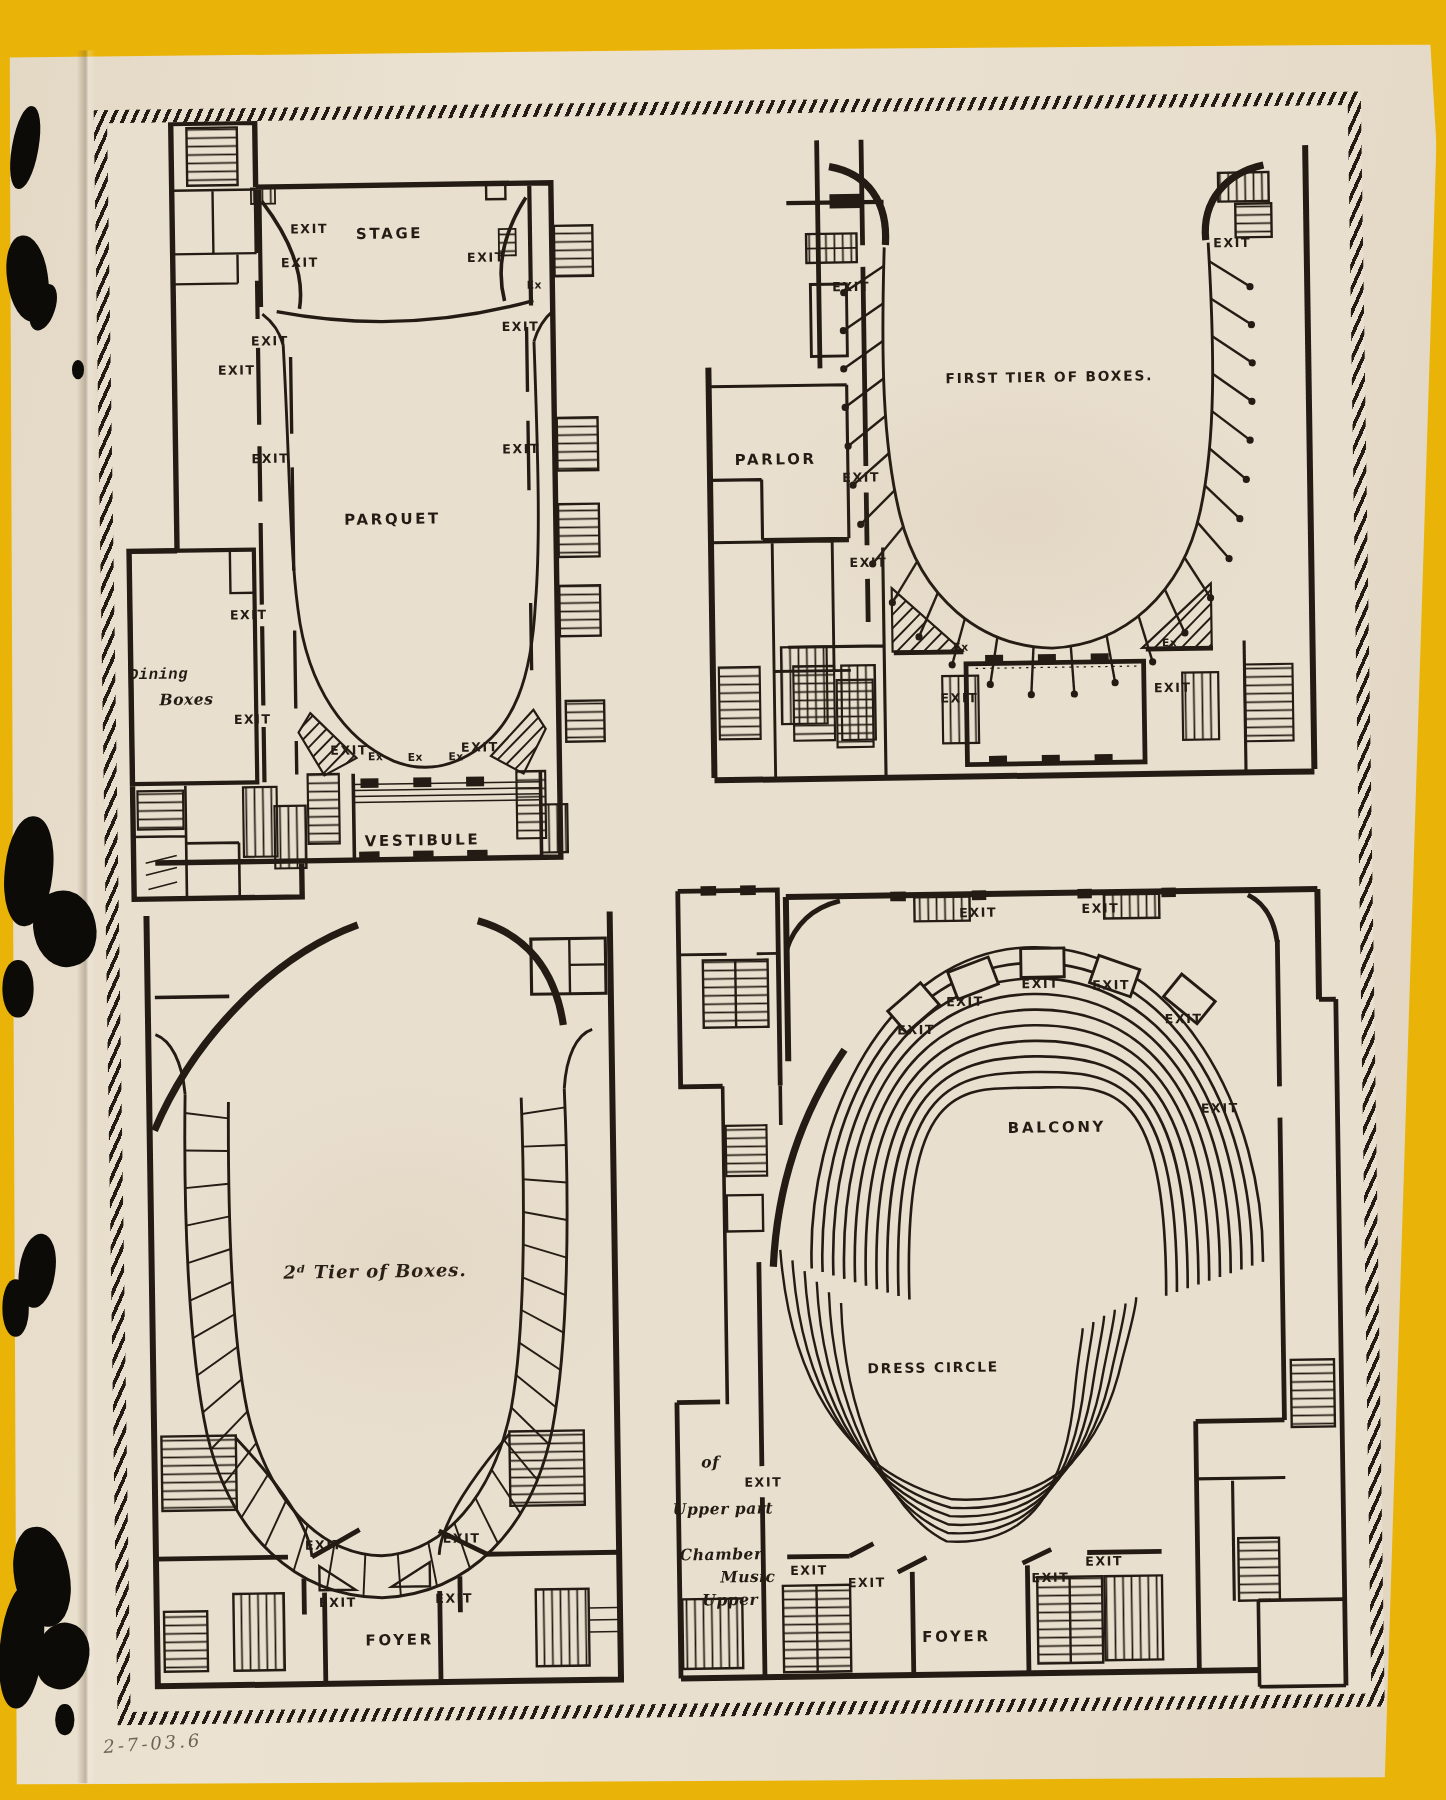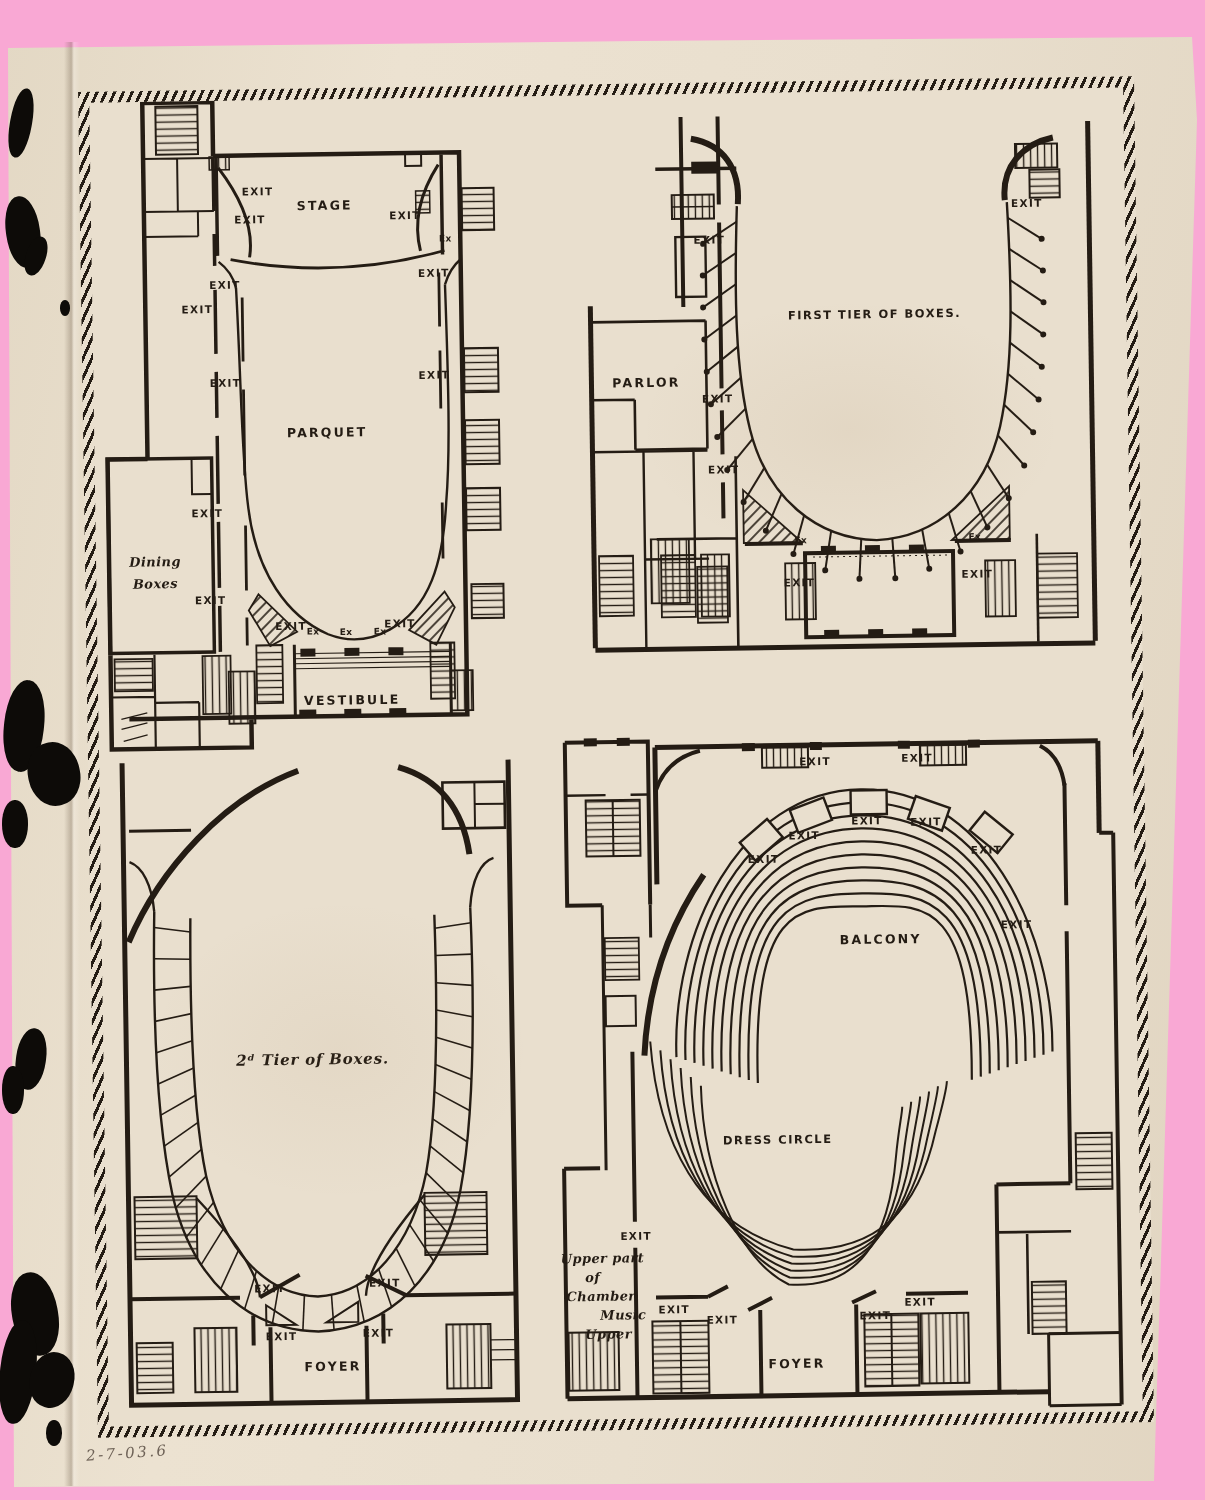--- a/index.html
+++ b/index.html
@@ -1,16 +1,16 @@
 <!DOCTYPE html>
 <html><head>
 <meta charset="utf-8">
 <style>
   html,body{margin:0;padding:0;background:#060504;}
-  .scan{position:relative;width:1205px;height:1500px;background:#f9a8d4;overflow:hidden;font-family:"DejaVu Sans",sans-serif;}
+  .scan{position:relative;width:1205px;height:1500px;background:#eab308;overflow:hidden;font-family:"DejaVu Sans",sans-serif;}
   .paper{position:absolute;inset:0;
     background:linear-gradient(100deg,#e3d8c4 0%,#ece2d1 28%,#e9dfce 60%,#e1d5c1 100%);
     clip-path:polygon(8px 48px,640px 41px,1192px 37px,1197px 120px,1154px 1481px,620px 1484px,14px 1487px);}
   .crease{position:absolute;left:64px;top:42px;width:16px;height:1444px;pointer-events:none;
     background:linear-gradient(90deg,rgba(0,0,0,0) 0%,rgba(96,78,58,.30) 45%,rgba(255,255,255,.22) 62%,rgba(0,0,0,0) 100%);}
   .frame{position:absolute;left:88px;top:84px;width:1056px;height:1346px;
     transform:rotate(-0.85deg);transform-origin:50% 50%;
     background:repeating-linear-gradient(115deg,#241c14 0 3px,#e9dfce 3px 8px);}
   .inner{position:absolute;inset:11px;background:#e9dfce;}
   .inner svg{position:absolute;left:0;top:0;}
@@ -314,32 +314,32 @@
           <path d="M672,1322 V1394" stroke-width="2"></path>
           <rect x="856" y="1318" width="54" height="72" fill="url(#sh)" stroke-width="2"></rect>
           <path d="M883,1318 V1390" stroke-width="2"></path>
           <rect x="912" y="1318" width="48" height="70" fill="url(#sv)" stroke-width="2"></rect>
           <path d="M558,1398 H1040" stroke-width="5"></path>
         </g>
       </svg>
 
       <div id="labels">
           <span class="lb exit" style="left: 167px; top: 91px;">EXIT</span>
-          <span class="lb room" style="left: 234px; top: 106px;">STAGE</span>
+          <span class="lb room" style="left: 234px; top: 95px;">STAGE</span>
           <span class="lb exit" style="left: 159px; top: 119px;">EXIT</span>
           <span class="lb exit" style="left: 314px; top: 117px;">EXIT</span>
           <span class="lb ex" style="left: 354px; top: 141px;">Ex</span>
           <span class="lb exit" style="left: 133px; top: 184px;">EXIT</span>
           <span class="lb exit" style="left: 342px; top: 175px;">EXIT</span>
           <span class="lb exit" style="left: 105px; top: 208px;">EXIT</span>
           <span class="lb exit" style="left: 132px; top: 282px;">EXIT</span>
           <span class="lb exit" style="left: 341px; top: 277px;">EXIT</span>
           <span class="lb room" style="left: 233px; top: 333px;">PARQUET</span>
           <span class="lb exit" style="left: 112px; top: 412px;">EXIT</span>
-          <span class="lb hand" style="left: 59px; top: 460px;">Dining</span>
+          <span class="lb hand" style="left: 36px; top: 460px; font-family: Liberation Mono, monospace;">Dining</span>
           <span class="lb hand" style="left: 59px; top: 482px;">Boxes</span>
           <span class="lb exit" style="left: 114px; top: 499px;">EXIT</span>
           <span class="lb exit" style="left: 194px; top: 526px;">EXIT</span>
           <span class="lb ex" style="left: 216px; top: 532px;">Ex</span>
           <span class="lb ex" style="left: 249px; top: 533px;">Ex</span>
           <span class="lb ex" style="left: 283px; top: 533px;">Ex</span>
           <span class="lb exit" style="left: 303px; top: 525px;">EXIT</span>
           <span class="lb room" style="left: 254px; top: 601px;">VESTIBULE</span>
           <span class="lb exit" style="left: 618px; top: 146px;">EXIT</span>
           <span class="lb exit" style="left: 936px; top: 114px;">EXIT</span>
@@ -362,21 +362,21 @@
           <span class="lb exit" style="left: 663px; top: 766px;">EXIT</span>
           <span class="lb exit" style="left: 704px; top: 743px;">EXIT</span>
           <span class="lb exit" style="left: 767px; top: 729px;">EXIT</span>
           <span class="lb exit" style="left: 826px; top: 731px;">EXIT</span>
           <span class="lb exit" style="left: 886px; top: 760px;">EXIT</span>
           <span class="lb exit" style="left: 915px; top: 835px;">EXIT</span>
           <span class="lb room" style="left: 779px; top: 848px;">BALCONY</span>
           <span class="lb rooml" style="left: 673px; top: 1047px;">DRESS CIRCLE</span>
           <span class="lb exit" style="left: 530px; top: 1141px;">EXIT</span>
           <span class="lb hand" style="left: 496px; top: 1163px;">Upper part</span>
-          <span class="lb hand" style="left: 486px; top: 1182px;">of</span>
+          <span class="lb hand" style="left: 486px; top: 1124px;">of</span>
           <span class="lb hand" style="left: 494px; top: 1201px;">Chamber</span>
           <span class="lb hand" style="left: 516px; top: 1220px;">Music</span>
           <span class="lb hand" style="left: 501px; top: 1239px;">Upper</span>
           <span class="lb exit" style="left: 567px; top: 1215px;">EXIT</span>
           <span class="lb exit" style="left: 615px; top: 1226px;">EXIT</span>
           <span class="lb exit" style="left: 768px; top: 1224px;">EXIT</span>
           <span class="lb exit" style="left: 813px; top: 1211px;">EXIT</span>
           <span class="lb room" style="left: 689px; top: 1271px;">FOYER</span>
         </div>
     </div>

